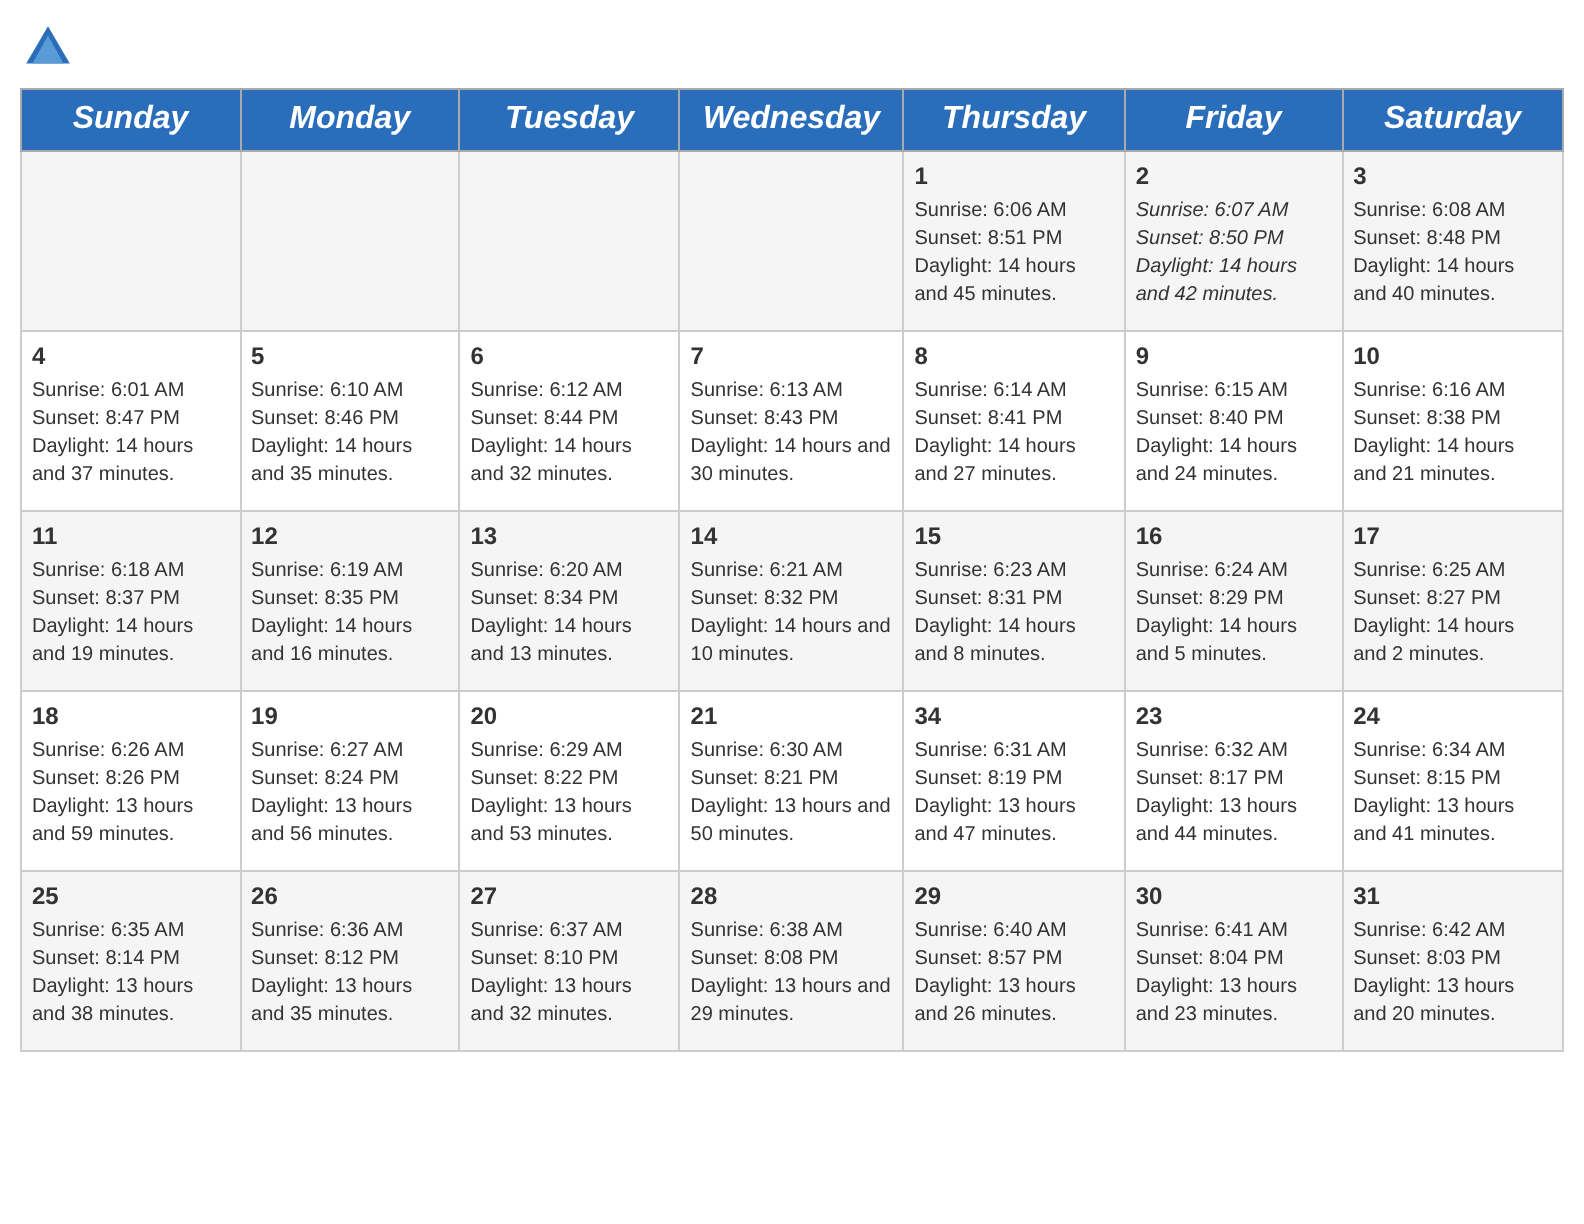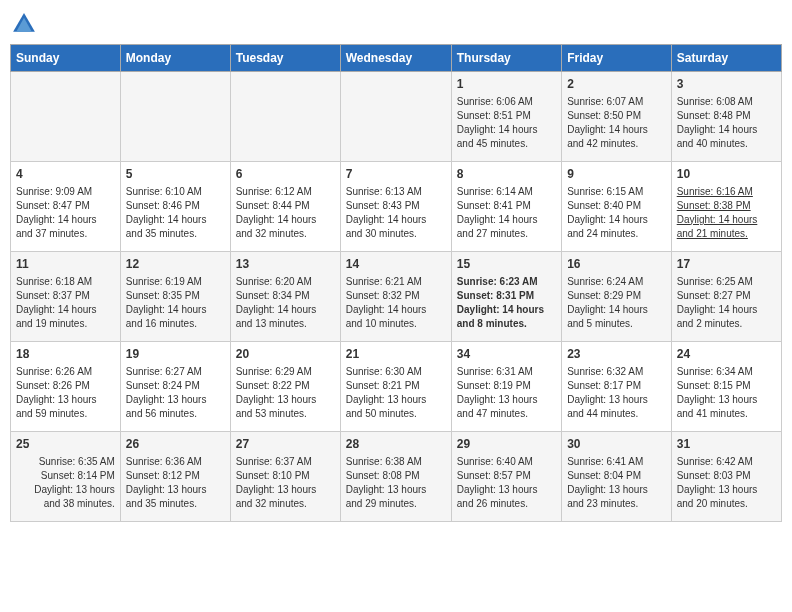--- a/index.html
+++ b/index.html
@@ -45,25 +45,26 @@
       color: #555;
     }
     table {
       width: 100%;
       border-collapse: collapse;
       font-size: 11px;
     }
     thead tr th {
       background-color: #2a6ebb;
       color: #fff;
-      text-align: left;
+      text-align: center;
       padding: 6px 5px;
-      font-size: 12px;
+      font-size: 16px;
       font-weight: bold;
       border: 1px solid #aaa;
+      font-style: italic;
     }
     tbody tr td {
       vertical-align: top;
       border: 1px solid #ccc;
       padding: 4px 5px;
       height: 90px;
       width: 113px;
       background: #fff;
       color: #333;
       line-height: 1.4;
@@ -127,35 +128,35 @@
         <td class="empty"></td>
         <td class="empty"></td>
         <td>
           <span class="day-num">1</span>
           <div class="day-info" style="white-space: pre-line;">Sunrise: 6:06 AM
 Sunset: 8:51 PM
 Daylight: 14 hours and 45 minutes.</div>
         </td>
         <td>
           <span class="day-num">2</span>
-          <div class="day-info" style="white-space: pre-line;">Sunrise: 6:07 AM
+          <div class="day-info" style="white-space: pre-line; font-style: italic;">Sunrise: 6:07 AM
 Sunset: 8:50 PM
 Daylight: 14 hours and 42 minutes.</div>
         </td>
         <td>
           <span class="day-num">3</span>
           <div class="day-info" style="white-space: pre-line;">Sunrise: 6:08 AM
 Sunset: 8:48 PM
 Daylight: 14 hours and 40 minutes.</div>
         </td>
       </tr>
       <tr>
         <td>
           <span class="day-num">4</span>
-          <div class="day-info" style="white-space: pre-line;">Sunrise: 9:09 AM
+          <div class="day-info" style="white-space: pre-line;">Sunrise: 6:01 AM
 Sunset: 8:47 PM
 Daylight: 14 hours and 37 minutes.</div>
         </td>
         <td>
           <span class="day-num">5</span>
           <div class="day-info" style="white-space: pre-line;">Sunrise: 6:10 AM
 Sunset: 8:46 PM
 Daylight: 14 hours and 35 minutes.</div>
         </td>
         <td>
@@ -177,21 +178,21 @@
 Daylight: 14 hours and 27 minutes.</div>
         </td>
         <td>
           <span class="day-num">9</span>
           <div class="day-info" style="white-space: pre-line;">Sunrise: 6:15 AM
 Sunset: 8:40 PM
 Daylight: 14 hours and 24 minutes.</div>
         </td>
         <td>
           <span class="day-num">10</span>
-          <div class="day-info" style="white-space: pre-line; text-decoration: underline;">Sunrise: 6:16 AM
+          <div class="day-info" style="white-space: pre-line;">Sunrise: 6:16 AM
 Sunset: 8:38 PM
 Daylight: 14 hours and 21 minutes.</div>
         </td>
       </tr>
       <tr>
         <td>
           <span class="day-num">11</span>
           <div class="day-info" style="white-space: pre-line;">Sunrise: 6:18 AM
 Sunset: 8:37 PM
 Daylight: 14 hours and 19 minutes.</div>
@@ -209,21 +210,21 @@
 Daylight: 14 hours and 13 minutes.</div>
         </td>
         <td>
           <span class="day-num">14</span>
           <div class="day-info" style="white-space: pre-line;">Sunrise: 6:21 AM
 Sunset: 8:32 PM
 Daylight: 14 hours and 10 minutes.</div>
         </td>
         <td>
           <span class="day-num">15</span>
-          <div class="day-info" style="white-space: pre-line; font-weight: bold;">Sunrise: 6:23 AM
+          <div class="day-info" style="white-space: pre-line;">Sunrise: 6:23 AM
 Sunset: 8:31 PM
 Daylight: 14 hours and 8 minutes.</div>
         </td>
         <td>
           <span class="day-num">16</span>
           <div class="day-info" style="white-space: pre-line;">Sunrise: 6:24 AM
 Sunset: 8:29 PM
 Daylight: 14 hours and 5 minutes.</div>
         </td>
         <td>
@@ -273,21 +274,21 @@
         <td>
           <span class="day-num">24</span>
           <div class="day-info" style="white-space: pre-line;">Sunrise: 6:34 AM
 Sunset: 8:15 PM
 Daylight: 13 hours and 41 minutes.</div>
         </td>
       </tr>
       <tr>
         <td>
           <span class="day-num">25</span>
-          <div class="day-info" style="white-space: pre-line; text-align: right;">Sunrise: 6:35 AM
+          <div class="day-info" style="white-space: pre-line;">Sunrise: 6:35 AM
 Sunset: 8:14 PM
 Daylight: 13 hours and 38 minutes.</div>
         </td>
         <td>
           <span class="day-num">26</span>
           <div class="day-info" style="white-space: pre-line;">Sunrise: 6:36 AM
 Sunset: 8:12 PM
 Daylight: 13 hours and 35 minutes.</div>
         </td>
         <td>

